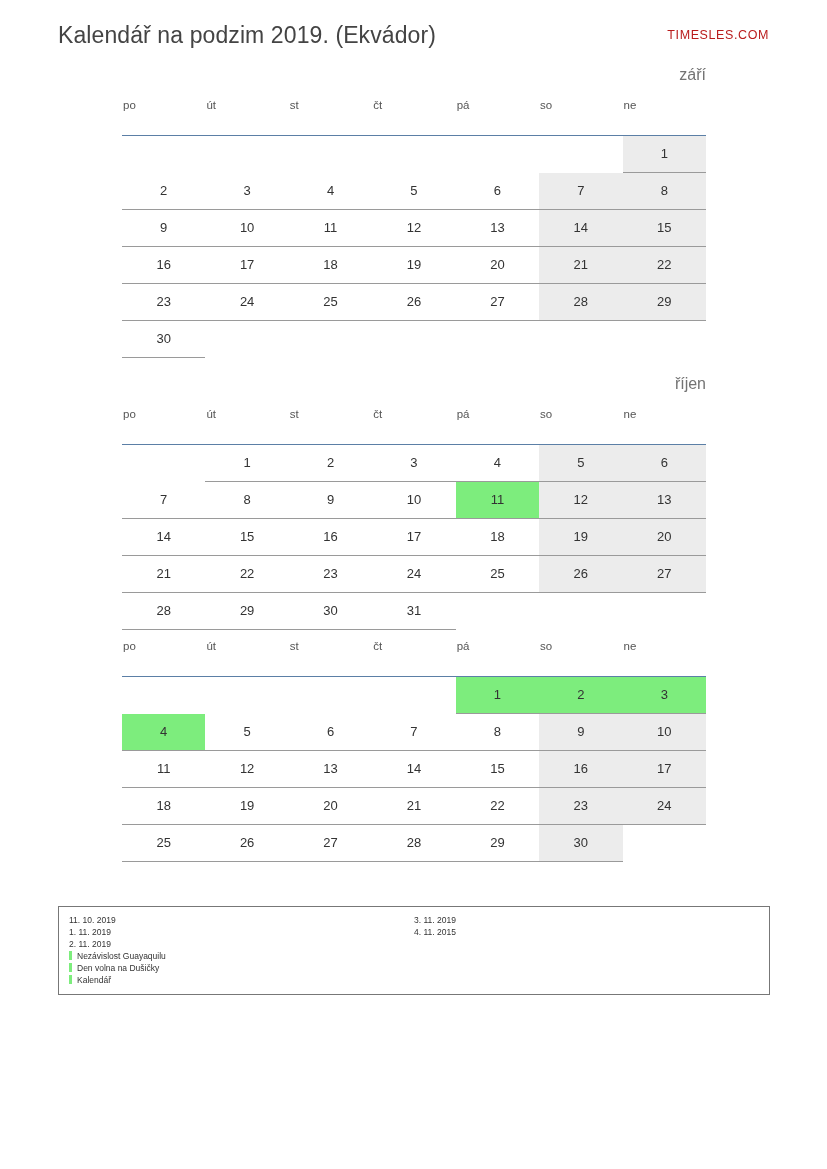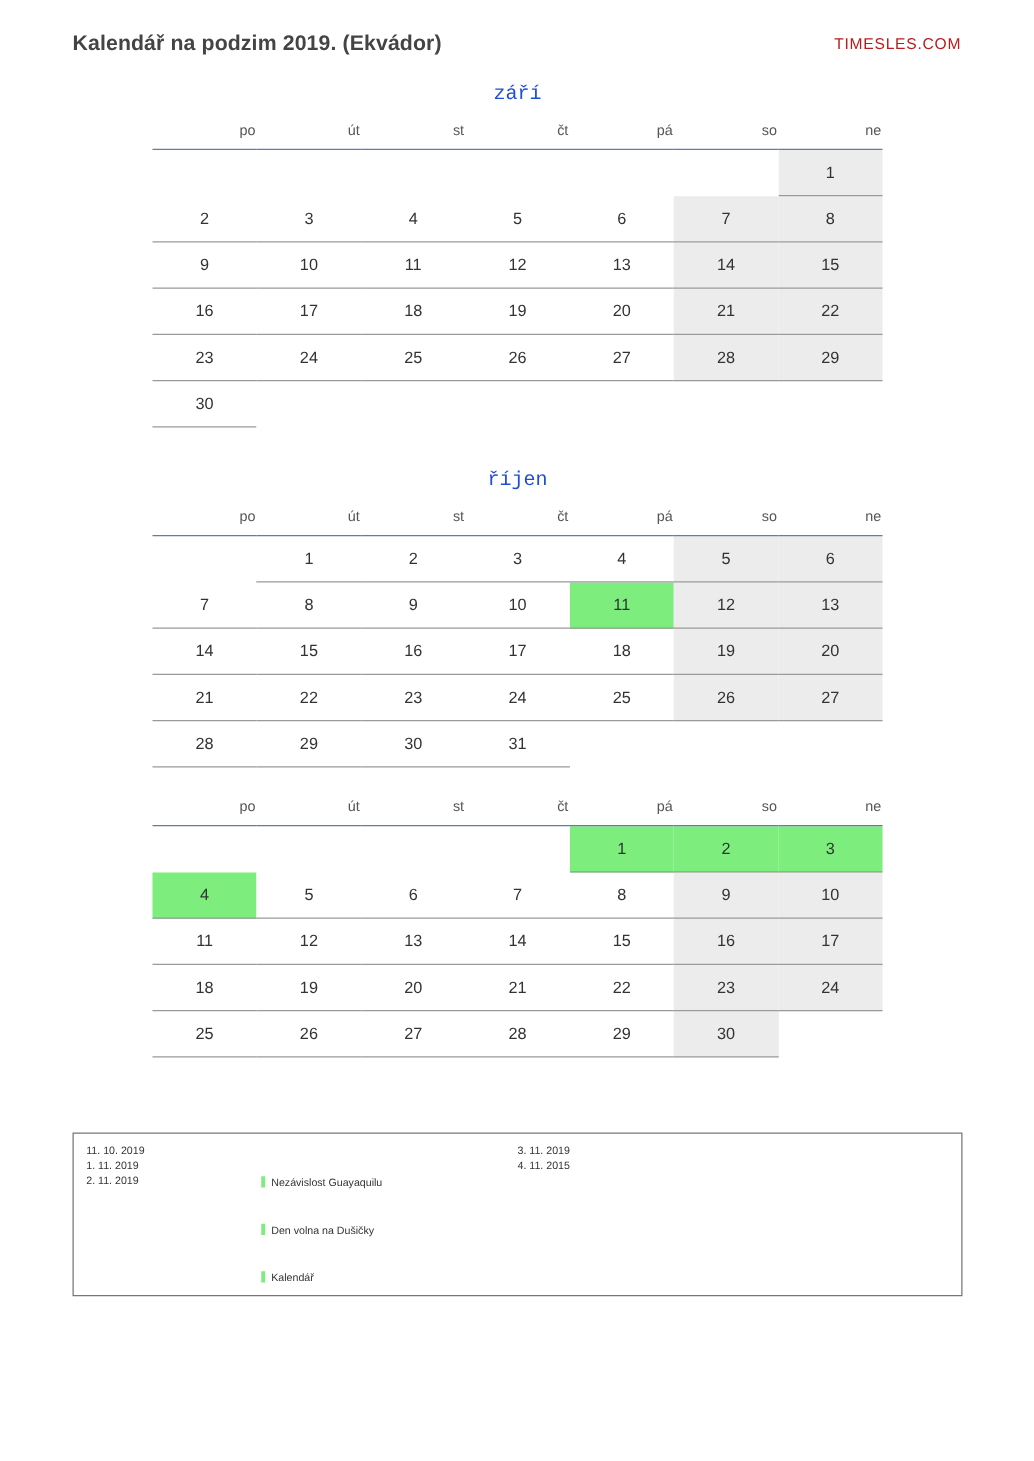--- a/index.html
+++ b/index.html
@@ -25,59 +25,58 @@
     position: absolute;
     top: 20px;
     left: 58px;
     right: 58px;
     height: 30px;
     display: flex;
     align-items: center;
     justify-content: space-between;
   }
   .page-title {
-    font-size: 17px;
+    font-size: 23px;
     color: #444444;
-    font-weight: bold;
+    font-weight: normal;
     letter-spacing: 0.1px;
   }
   .brand {
     font-size: 12.5px;
     color: #b91c1c;
     letter-spacing: 0.6px;
   }
   
   .calendar {
     position: absolute;
     left: 122px;
     width: 584px;
   }
   .cal-sep { top: 66px; }
   .cal-rij { top: 375px; }
   .cal-lis { top: 639px; }
 
   .month-title {
-    text-align: center;
+    text-align: right;
     font-size: 16px;
-    color: #1d4ed8;
+    color: #737373;
     margin: 0 0 14px 0;
     font-weight: normal;
-    font-family: Liberation Mono, monospace;
   }
   table.cal {
     border-collapse: collapse;
     width: 584px;
     table-layout: fixed;
   }
   table.cal th {
     font-size: 11.5px;
     font-weight: normal;
     color: #555555;
-    padding-bottom: 8px;
-    text-align: right;
+    padding-bottom: 24px;
+    text-align: left;
     border-bottom: 1.5px solid #5b7fa6;
   }
   table.cal td {
     height: 36px;
     text-align: center;
     vertical-align: middle;
     font-size: 13px;
     color: #333333;
     border-bottom: 1px solid #9a9a9a;
     padding: 0;
@@ -111,41 +110,41 @@
     border: 1px solid #777777;
     padding: 7px 10px 8px 10px;
   }
   .legend-grid {
     display: flex;
     gap: 0px;
   }
   .legend-col {
     display: flex;
     width: 50%;
+    flex-direction: column;
   }
   .legend-dates {
     width: 140px;
   }
   .legend-names {
     flex: 1;
   }
   .legend-row {
     font-size: 8.5px;
     color: #333333;
     line-height: 12px;
     white-space: nowrap;
   }
   .legend-name {
     font-size: 8.5px;
     color: #333333;
     line-height: 12px;
     white-space: nowrap;
     padding-left: 8px;
     position: relative;
-    margin-top: 26px;
   }
   .legend-name::before {
     content: "";
     position: absolute;
     left: 0;
     top: 1px;
     width: 3px;
     height: 9px;
     background: #7ded7d;
   }

